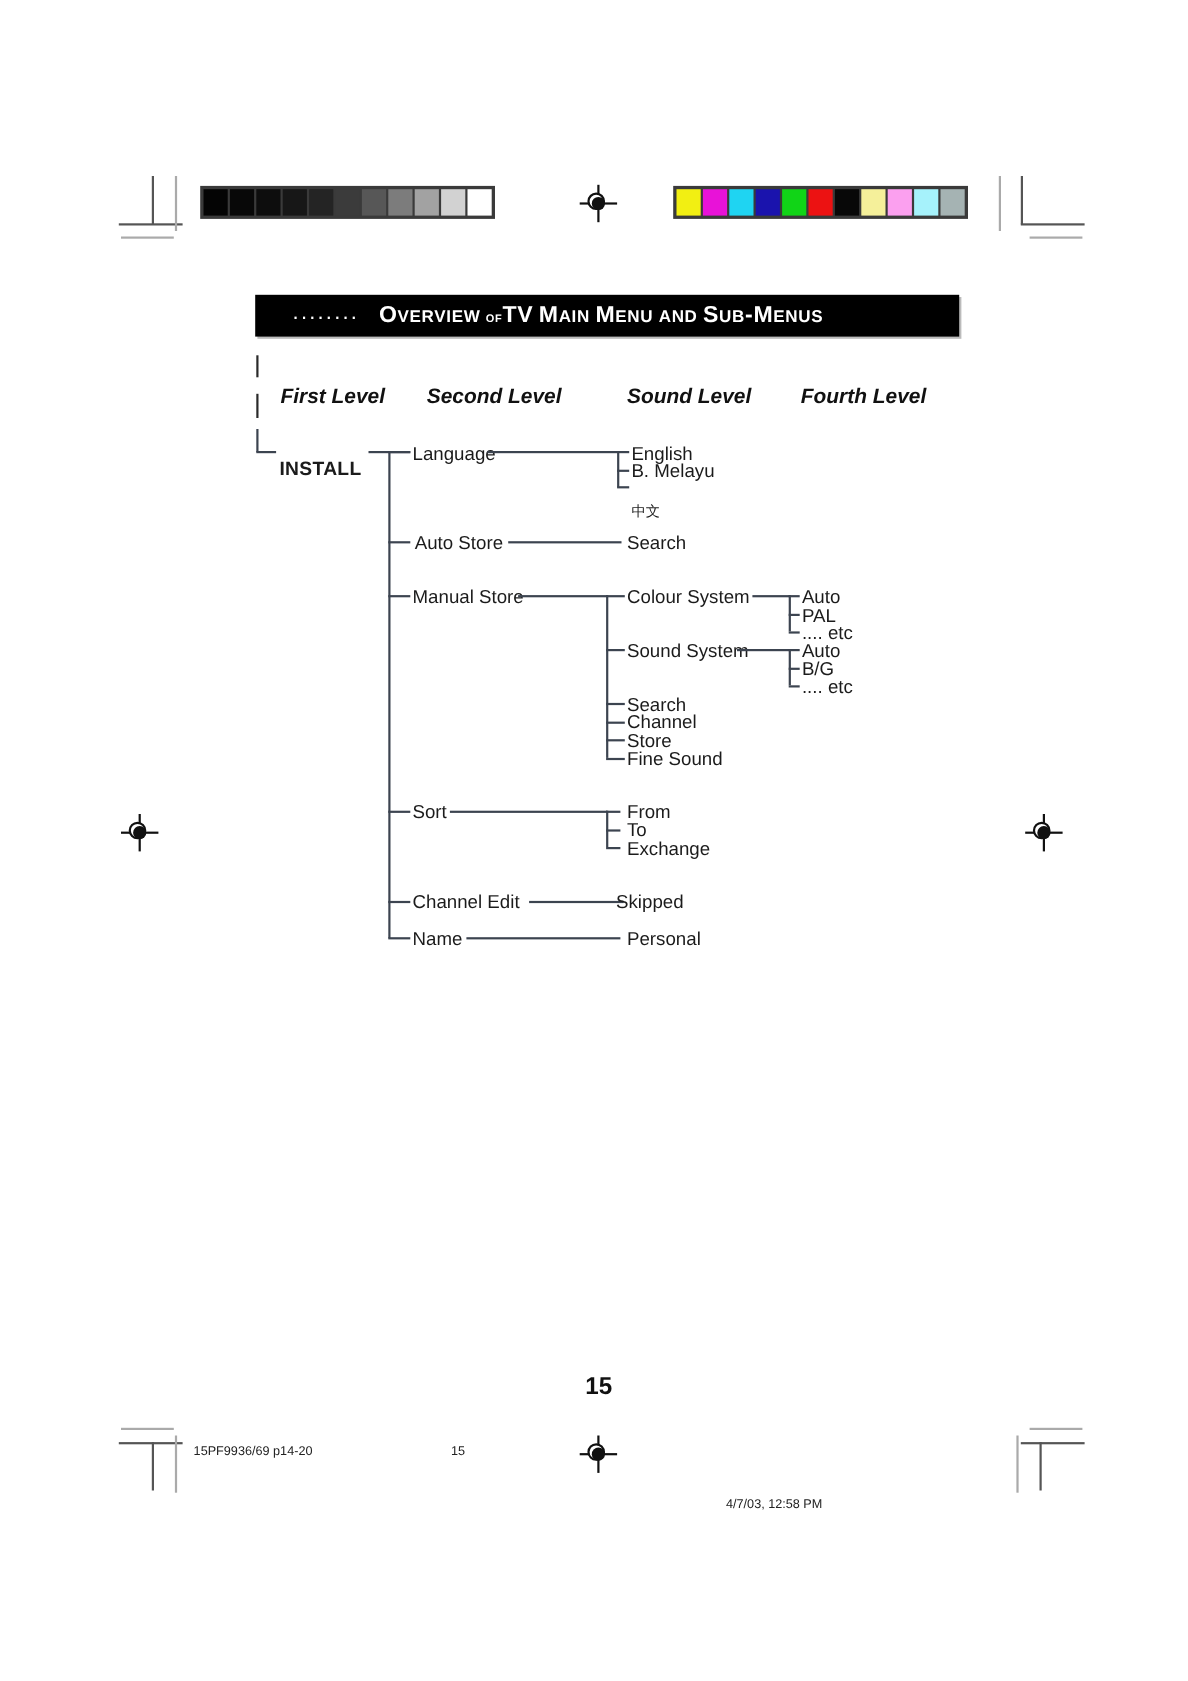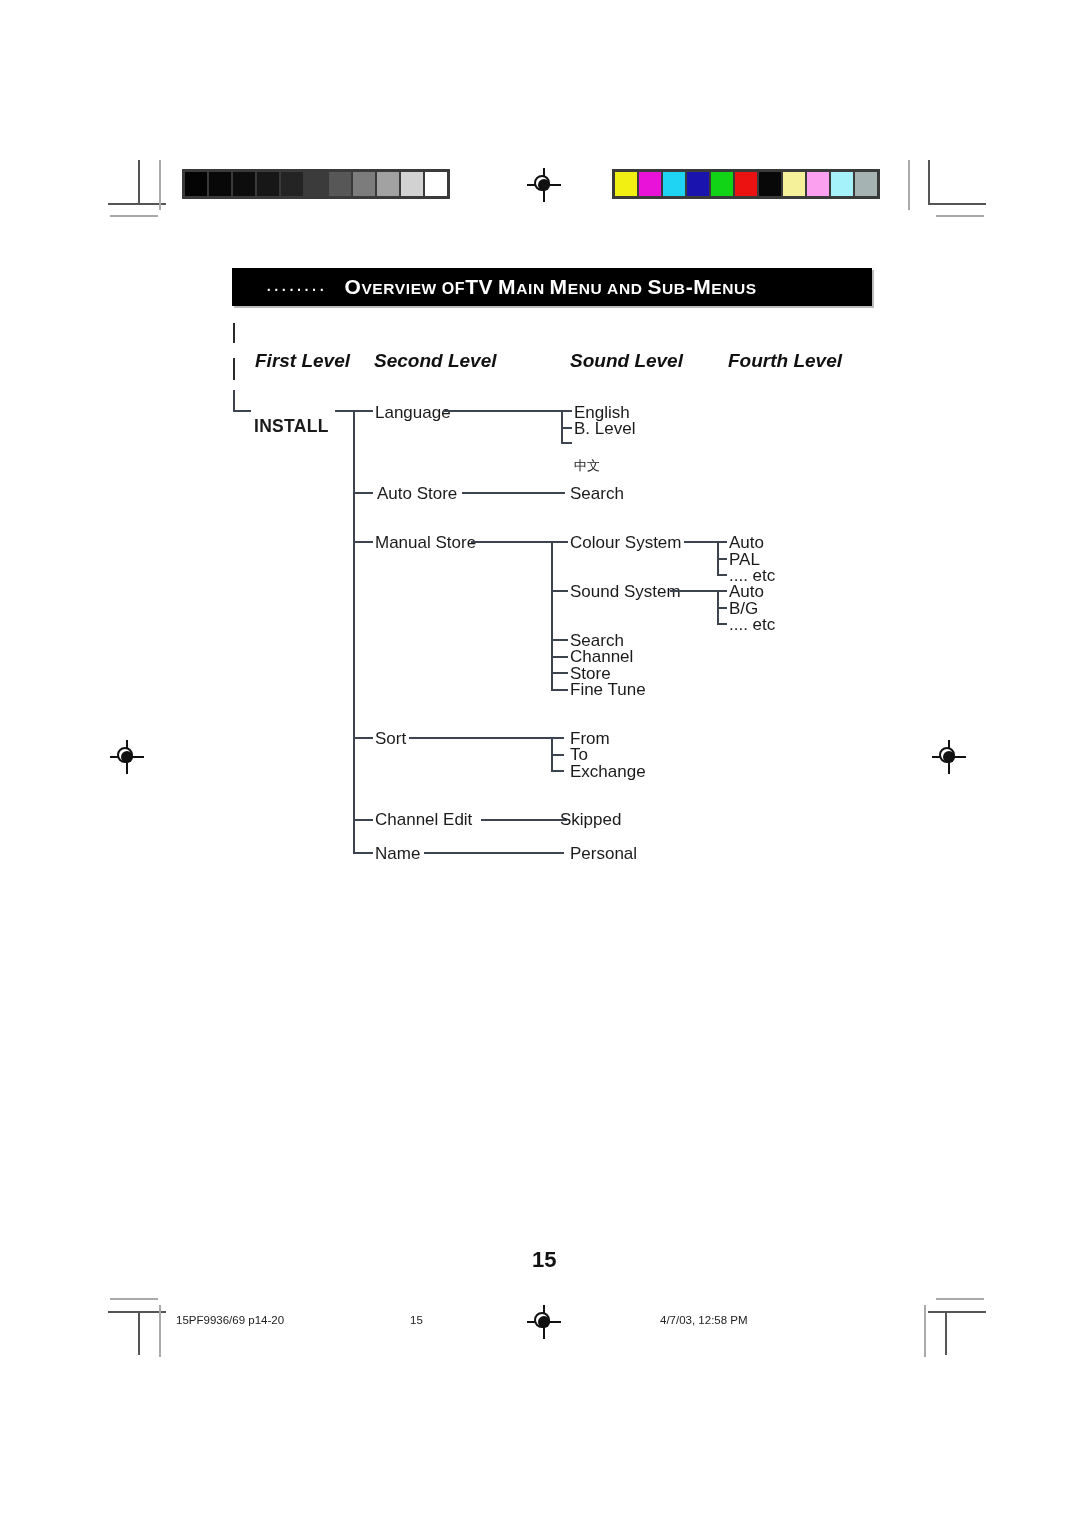--- a/index.html
+++ b/index.html
@@ -225,26 +225,26 @@
   <div class="reg" style="left:527px; top:1305px;">
     <div class="cross-h"></div>
       <div class="cross-v"></div>
     <div class="ring"></div>
       <div class="dot"></div>
   </div>
 
   <div class="title-bar">
     <span class="title-dots">........</span>
     <span class="title-text sc">
-      <span class="cap">O</span>VERVIEW&nbsp;<span class="cap" style="font-size:16px;">OF</span><span class="cap">TV</span>&nbsp;<span class="cap">M</span>AIN&nbsp;<span class="cap">M</span>ENU&nbsp;AND&nbsp;<span class="cap">S</span>UB<span class="cap">-M</span>ENUS
+      <span class="cap">O</span>VERVIEW&nbsp;<span class="cap" style="font-size:10px;">OF</span><span class="cap">TV</span>&nbsp;<span class="cap">M</span>AIN&nbsp;<span class="cap">M</span>ENU&nbsp;AND&nbsp;<span class="cap">S</span>UB<span class="cap">-M</span>ENUS
     </span>
   </div>
 
   <div class="level-head" style="left:255px; top:350px;">First Level</div>
-  <div class="level-head" style="left:374px; top:350px;">Second Level</div>
+  <div class="level-head" style="left:388px; top:350px;">Second Level</div>
   <div class="level-head" style="left:570px; top:350px;">Sound Level</div>
   <div class="level-head" style="left:728px; top:350px;">Fourth Level</div>
 
   <div class="tick" style="left:233px; top:323px; height:20px;"></div>
   <div class="tick" style="left:233px; top:358px; height:22px;"></div>
 
   <div class="ln ln-v" style="left:233px; top:390px; height:21px;"></div>
   <div class="ln ln-h" style="left:233px; top:410px; width:18px;"></div>
 
   <div class="node bold" style="left:254px; top:418px;">INSTALL</div>
@@ -255,21 +255,21 @@
 
   <div class="node" style="left:375px; top:404px;">Language</div>
   <div class="ln ln-h" style="left:353px; top:410px; width:20px;"></div>
   <div class="ln ln-h" style="left:443px; top:410px; width:118px;"></div>
 
   <div class="ln ln-v" style="left:561px; top:410px; height:33px;"></div>
   <div class="ln ln-h" style="left:561px; top:410px; width:11px;"></div>
   <div class="node" style="left:574px; top:404px;">English</div>
 
   <div class="ln ln-h" style="left:561px; top:427px; width:11px;"></div>
-  <div class="node" style="left:574px; top:420px;">B. Level</div>
+  <div class="node" style="left:574px; top:420px;">B. Melayu</div>
 
   <div class="ln ln-h" style="left:561px; top:442px; width:11px;"></div>
   <div class="node cjk" style="left:574px; top:459px;">中文</div>
 
   <div class="ln ln-h" style="left:353px; top:492px; width:20px;"></div>
   <div class="node" style="left:377px; top:485px;">Auto Store</div>
   <div class="ln ln-h" style="left:462px; top:492px; width:103px;"></div>
   <div class="node" style="left:570px; top:485px;">Search</div>
 
   <div class="ln ln-h" style="left:353px; top:541px; width:20px;"></div>
@@ -303,21 +303,21 @@
   <div class="ln ln-h" style="left:551px; top:639px; width:17px;"></div>
   <div class="node" style="left:570px; top:632px;">Search</div>
 
   <div class="ln ln-h" style="left:551px; top:656px; width:17px;"></div>
   <div class="node" style="left:570px; top:648px;">Channel</div>
 
   <div class="ln ln-h" style="left:551px; top:672px; width:17px;"></div>
   <div class="node" style="left:570px; top:665px;">Store</div>
 
   <div class="ln ln-h" style="left:551px; top:689px; width:17px;"></div>
-  <div class="node" style="left:570px; top:681px;">Fine Tune</div>
+  <div class="node" style="left:570px; top:681px;">Fine Sound</div>
 
   <div class="ln ln-h" style="left:353px; top:737px; width:20px;"></div>
   <div class="node" style="left:375px; top:730px;">Sort</div>
   <div class="ln ln-h" style="left:409px; top:737px; width:143px;"></div>
 
   <div class="ln ln-v" style="left:551px; top:737px; height:33px;"></div>
   <div class="ln ln-h" style="left:551px; top:737px; width:13px;"></div>
   <div class="node" style="left:570px; top:730px;">From</div>
   <div class="ln ln-h" style="left:551px; top:754px; width:13px;"></div>
   <div class="node" style="left:570px; top:746px;">To</div>
@@ -331,15 +331,15 @@
 
   <div class="ln ln-h" style="left:353px; top:852px; width:20px;"></div>
   <div class="node" style="left:375px; top:845px;">Name</div>
   <div class="ln ln-h" style="left:424px; top:852px; width:140px;"></div>
   <div class="node" style="left:570px; top:845px;">Personal</div>
 
   <div class="page-num" style="left:532px; top:1247px;">15</div>
 
   <div class="footer-txt" style="left:176px; top:1314px;">15PF9936/69 p14-20</div>
   <div class="footer-txt" style="left:410px; top:1314px;">15</div>
-  <div class="footer-txt" style="left:660px; top:1314px;">4/7/03, 12:58 PM</div>
+  <div class="footer-txt" style="left:660px; top:1362px;">4/7/03, 12:58 PM</div>
 
 </div>
 
 </body></html>

